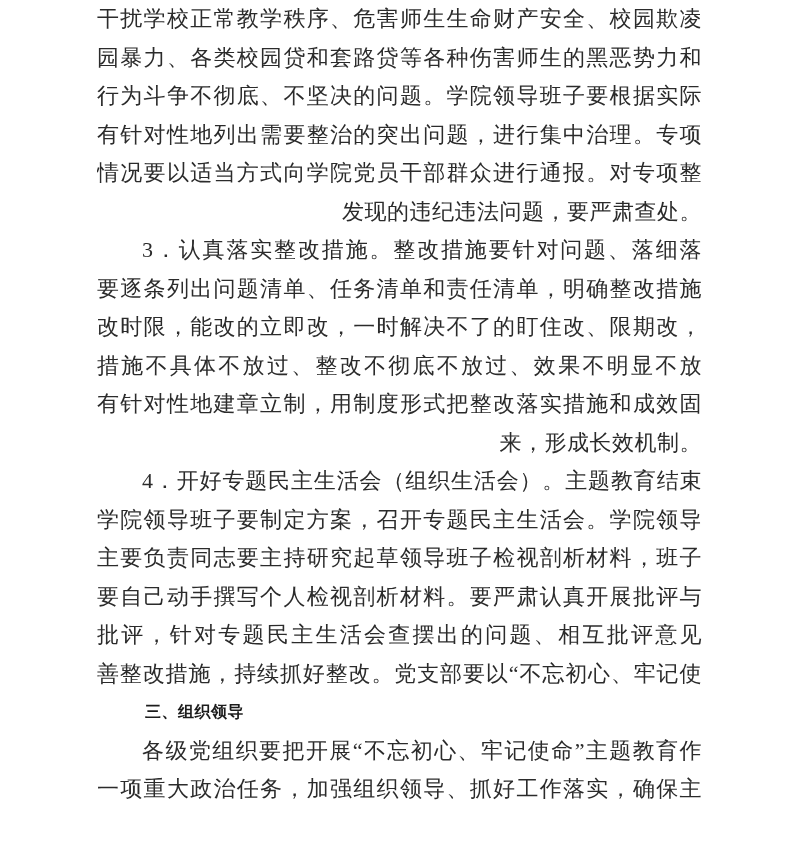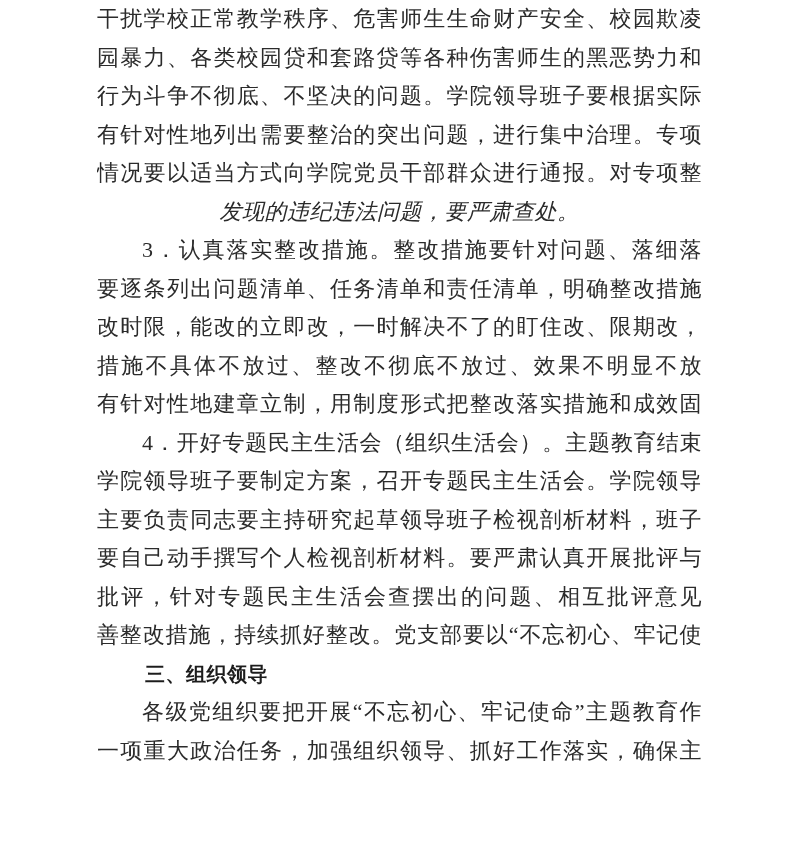--- a/index.html
+++ b/index.html
@@ -32,54 +32,54 @@
     letter-spacing: 0.5px;
     white-space: normal;
     overflow: hidden;
   }
   .line.justify {
     text-align: justify;
     text-align-last: justify;
     text-justify: inter-character;
   }
   .line.plain {
-    text-align: center;
-    font-style: italic;
+    text-align: right;
   }
   .line.justify-indent {
     text-align: justify;
     text-align-last: justify;
     text-justify: inter-character;
     text-indent: 45px;
   }
   .line.heading {
     font-family: "Liberation Sans", sans-serif;
     font-weight: 700;
     text-align: left;
     text-indent: 48px;
-    font-size: 20px;
+    font-size: 16px;
     color: var(--heading-color, #1c1c1c);
   }
 </style>
 </head>
 <body>
 
 <div class="page">
   <div class="text-column">
       <div class="line justify">干扰学校正常教学秩序、危害师生生命财产安全、校园欺凌和校</div>
       <div class="line justify">园暴力、各类校园贷和套路贷等各种伤害师生的黑恶势力和不法</div>
       <div class="line justify">行为斗争不彻底、不坚决的问题。学院领导班子要根据实际情况，</div>
       <div class="line justify">有针对性地列出需要整治的突出问题，进行集中治理。专项整治</div>
       <div class="line justify">情况要以适当方式向学院党员干部群众进行通报。对专项整治中</div>
       <div class="line plain">发现的违纪违法问题，要严肃查处。</div>
       <div class="line justify-indent">3．认真落实整改措施。整改措施要针对问题、落细落小，</div>
       <div class="line justify">要逐条列出问题清单、任务清单和责任清单，明确整改措施和整</div>
       <div class="line justify">改时限，能改的立即改，一时解决不了的盯住改、限期改，做到</div>
       <div class="line justify">措施不具体不放过、整改不彻底不放过、效果不明显不放过。要</div>
       <div class="line justify">有针对性地建章立制，用制度形式把整改落实措施和成效固化下</div>
+      <div class="line plain">来，形成长效机制。</div>
       <div class="line justify-indent">4．开好专题民主生活会（组织生活会）。主题教育结束前，</div>
       <div class="line justify">学院领导班子要制定方案，召开专题民主生活会。学院领导班子</div>
       <div class="line justify">主要负责同志要主持研究起草领导班子检视剖析材料，班子成员</div>
       <div class="line justify">要自己动手撰写个人检视剖析材料。要严肃认真开展批评与自我</div>
       <div class="line justify">批评，针对专题民主生活会查摆出的问题、相互批评意见等，完</div>
       <div class="line justify">善整改措施，持续抓好整改。党支部要以“不忘初心、牢记使命”</div>
       <div class="line heading">三、组织领导</div>
       <div class="line justify-indent">各级党组织要把开展“不忘初心、牢记使命”主题教育作为</div>
       <div class="line justify">一项重大政治任务，加强组织领导、抓好工作落实，确保主题教</div>
     </div>

